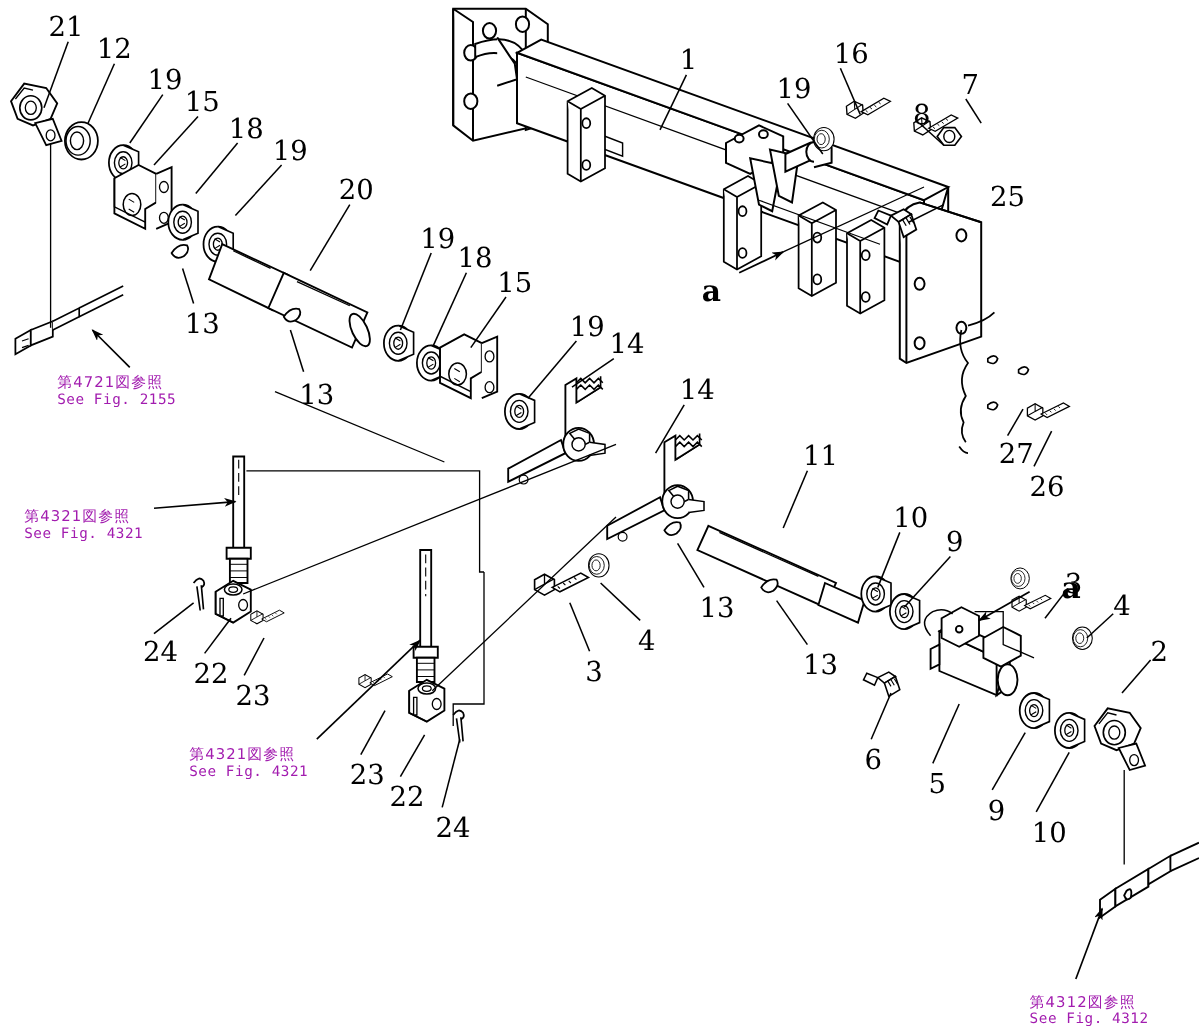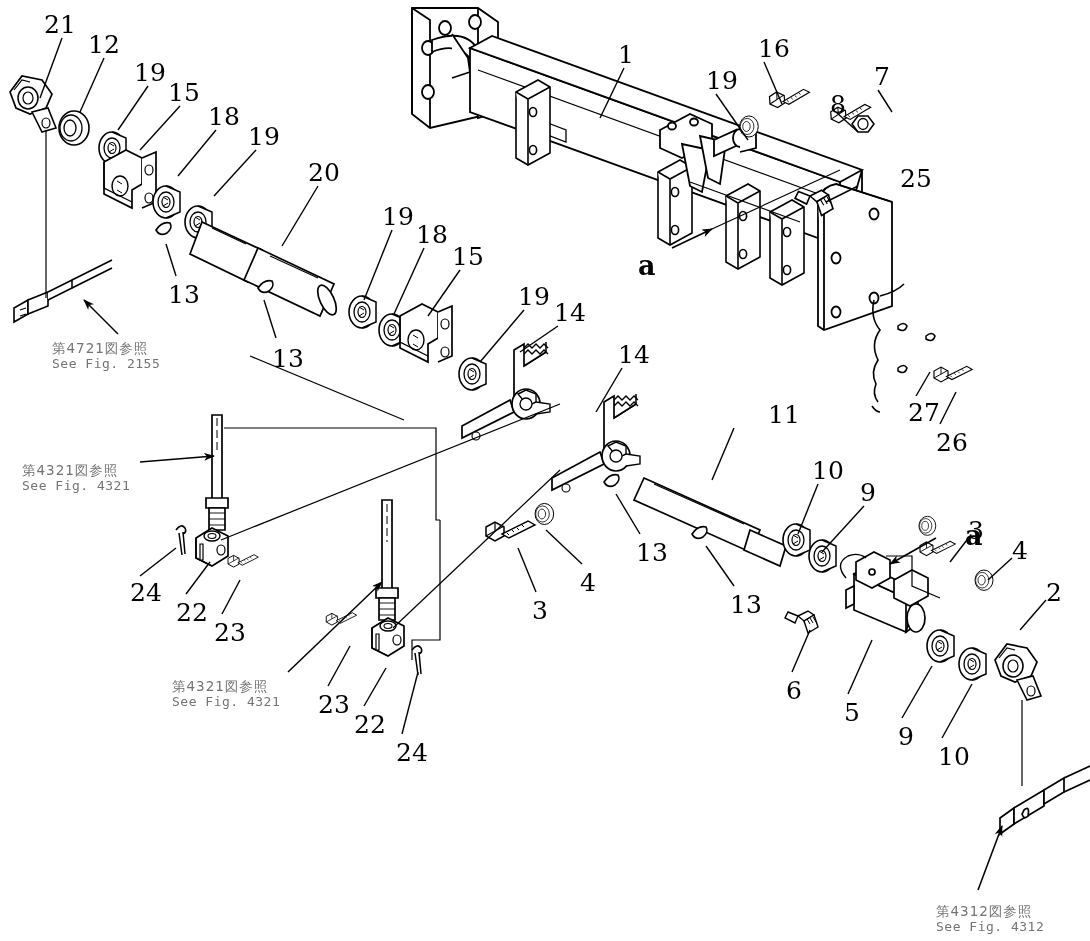--- a/index.html
+++ b/index.html
@@ -13,21 +13,21 @@
     position:absolute;font-family:"DejaVu Serif","Liberation Serif",serif;
     font-size:25px;color:#000;line-height:1;white-space:nowrap;
     font-weight:400;letter-spacing:0px;
   }
   .sect-letter{
     position:absolute;font-family:"DejaVu Serif","Liberation Serif",serif;
     font-size:27px;font-weight:700;color:#000;line-height:1;
   }
   .figref{
     position:absolute;font-family:"DejaVu Sans Mono","Liberation Mono",monospace;
-    font-size:13px;color:#737373;line-height:1.22;white-space:nowrap;
+    font-size:13px;color:#a21caf;line-height:1.22;white-space:nowrap;
     letter-spacing:0.5px;
   }
   .figref .jp{font-family:"DejaVu Sans","Liberation Sans",sans-serif;font-size:13.5px;letter-spacing:1px;}
 </style>
 </head>
 <body>
 
 <div id="sheet">
 
   <svg viewBox="0 0 1090 941" xmlns="http://www.w3.org/2000/svg">
@@ -401,21 +401,21 @@
       <div class="callout" style="left: 248px; top: 124px;">19</div>
       <div class="callout" style="left: 308px; top: 160px;">20</div>
       <div class="callout" style="left: 168px; top: 282px;">13</div>
       <div class="callout" style="left: 272px; top: 346px;">13</div>
       <div class="callout" style="left: 382px; top: 204px;">19</div>
       <div class="callout" style="left: 416px; top: 222px;">18</div>
       <div class="callout" style="left: 452px; top: 244px;">15</div>
       <div class="callout" style="left: 518px; top: 284px;">19</div>
       <div class="callout" style="left: 554px; top: 300px;">14</div>
       <div class="callout" style="left: 618px; top: 342px;">14</div>
-      <div class="callout" style="left: 768px; top: 402px;">11</div>
+      <div class="callout" style="left: 730px; top: 402px;">11</div>
       <div class="callout" style="left: 636px; top: 540px;">13</div>
       <div class="callout" style="left: 730px; top: 592px;">13</div>
       <div class="callout" style="left: 532px; top: 598px;">3</div>
       <div class="callout" style="left: 580px; top: 570px;">4</div>
       <div class="callout" style="left: 812px; top: 458px;">10</div>
       <div class="callout" style="left: 860px; top: 480px;">9</div>
       <div class="callout" style="left: 968px; top: 518px;">3</div>
       <div class="callout" style="left: 1012px; top: 538px;">4</div>
       <div class="callout" style="left: 1046px; top: 580px;">2</div>
       <div class="callout" style="left: 786px; top: 678px;">6</div>

